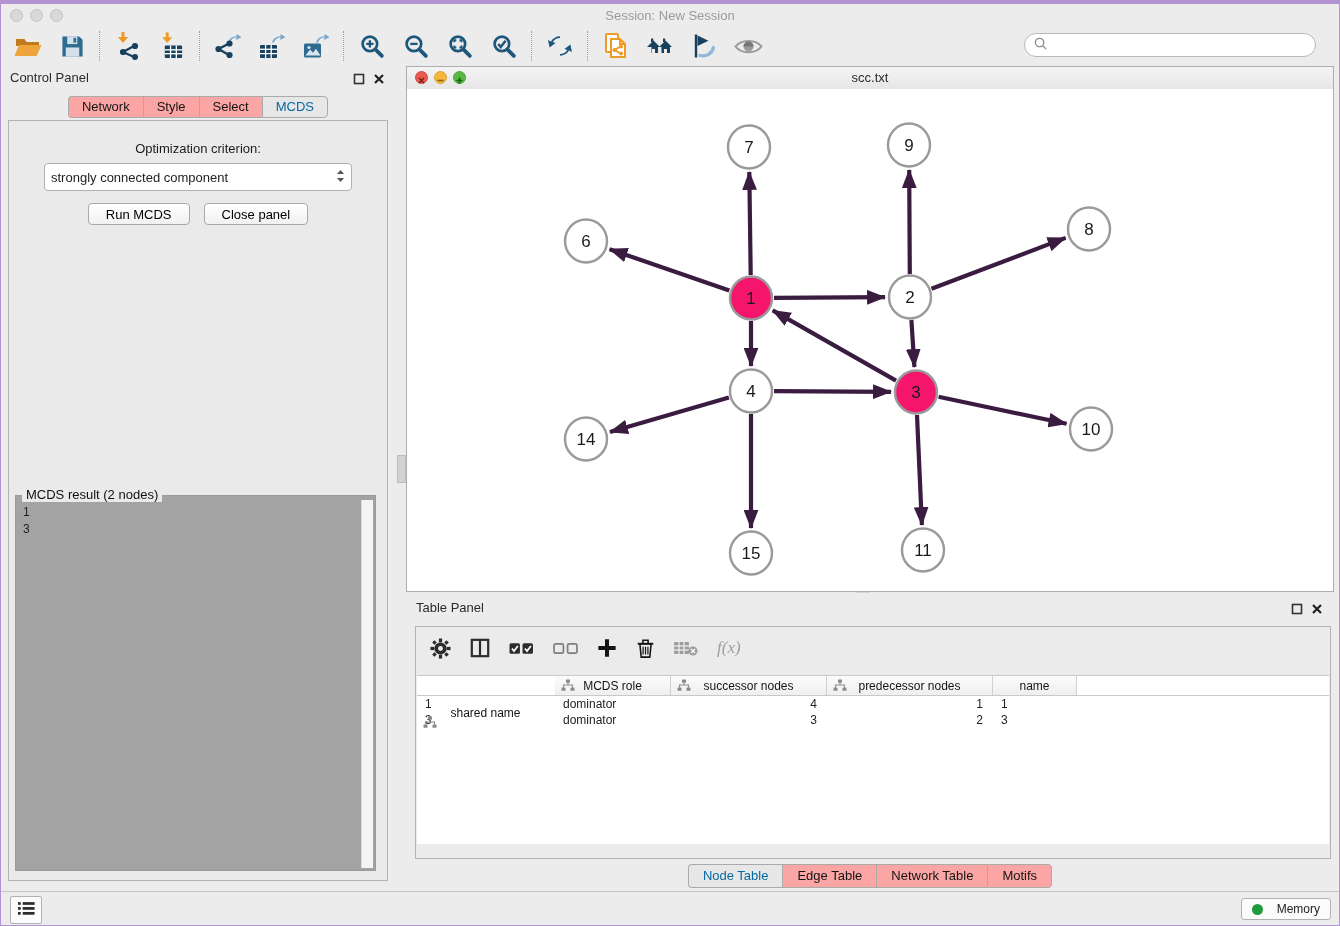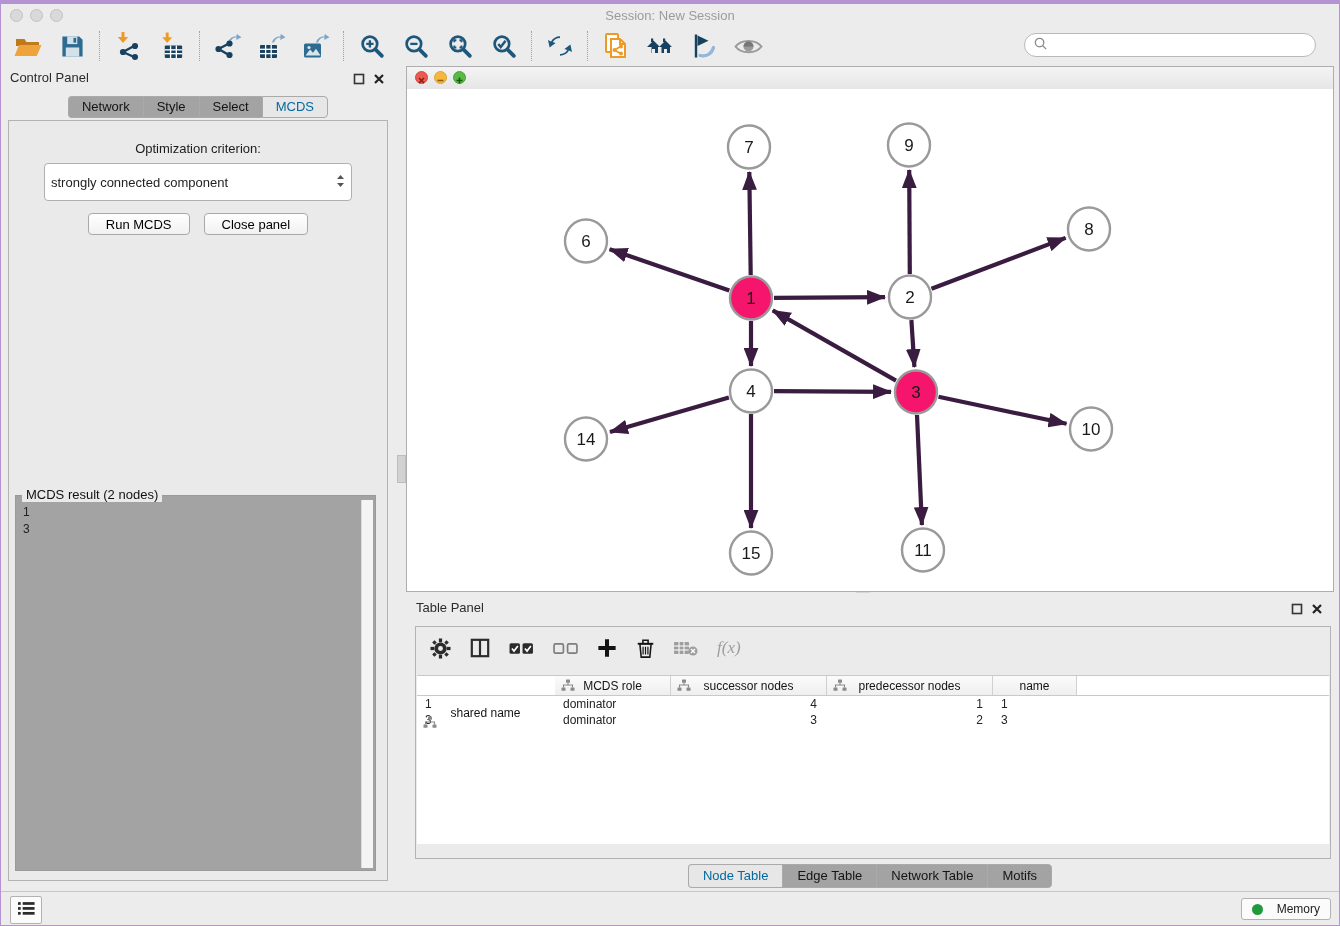--- a/index.html
+++ b/index.html
@@ -19,27 +19,27 @@
   .searchbox{margin-left:auto;margin-right:12px;width:292px;height:24px;background:#fff;border:1px solid #b9b9b9;
              border-radius:13px;display:flex;align-items:center;padding:0 8px;gap:5px;box-sizing:border-box;}
   .searchbox input{border:none;outline:none;flex:1;font-size:12px;background:transparent;font-family:"Liberation Sans",sans-serif;}
   
   .p-header{position:absolute;left:0;top:0;right:0;height:24px;}
   .p-title{position:absolute;left:10px;top:4px;font-size:13px;color:#2b2b2b;}
   .p-ico{position:absolute;top:5px;width:13px;height:13px;cursor:pointer;}
   
   .control-panel{position:absolute;left:0;top:66px;width:396px;height:816px;}
   .cp-tabs{position:absolute;left:0;right:0;top:30px;display:flex;justify-content:center;z-index:2;}
-  .mac-tab{padding:2px 13px 3px;font-size:13px;background:#a3a3a3;border:1px solid #aaa;border-right:none;color:#141414;cursor:pointer;}
+  .mac-tab{padding:2px 13px 3px;font-size:13px;background:#fca5a5;border:1px solid #aaa;border-right:none;color:#141414;cursor:pointer;}
   .mac-tab:first-child{border-radius:4px 0 0 4px;}
   .mac-tab:last-child{border-right:1px solid #aaa;border-radius:0 4px 4px 0;}
   .mac-tab.active{background:#e7e7e7;color:#0369a1;}
   .cp-body{position:absolute;left:8px;right:8px;top:54px;bottom:1px;border:1px solid #b3b3b3;background:#eaeaea;}
   .opt-label{margin-top:20px;text-align:center;font-size:13px;color:#1c1c1c;}
-  .opt-select{margin:7px auto 0;width:308px;height:38px;background:#fff;border:1px solid #b0b0b0;border-radius:4px;
+  .opt-select{margin:7px auto 0;width:308px;height:28px;background:#fff;border:1px solid #b0b0b0;border-radius:4px;
               display:flex;align-items:center;padding:0 6px;font-size:13px;box-sizing:border-box;cursor:pointer;}
   .opt-select .sel-text{flex:1;}
   .btn-row{display:flex;justify-content:center;gap:14px;margin-top:12px;}
   .mac-btn{height:22px;padding:0 17px;background:linear-gradient(#ffffff,#f1f1f1);border:1px solid #a9a9a9;border-radius:4px;
            font-size:13px;font-family:"Liberation Sans",sans-serif;cursor:pointer;text-align:center;}
   .result-box{position:absolute;left:6px;right:11px;top:374px;bottom:9px;border:1px solid #9a9a9a;background:#a3a3a3;}
   .result-legend{position:absolute;top:-9px;left:6px;background:#eaeaea;padding:0 4px;font-size:13px;color:#111;}
   .result-lines{position:absolute;left:2px;right:14px;top:6px;bottom:2px;font-size:12px;line-height:17px;padding:2px 0 0 5px;overflow:hidden;}
   .result-scroll{position:absolute;right:2px;top:4px;bottom:2px;width:11px;background:#f4f4f4;border-left:1px solid #dcdcdc;}
   
@@ -292,20 +292,21 @@
   <div class="nw-titlebar">
     <span class="nw-tl" style="left:8px;background:#ea5a50;border:1px solid #d04a42;"><svg width="11" height="11" viewBox="0 0 11 11">
           <path d="M3 3l5 5M8 3L3 8" stroke="#7c1d18" stroke-width="1.4"></path>
         </svg></span>
     <span class="nw-tl" style="left:27px;background:#f6b73c;border:1px solid #dda32f;"><svg width="11" height="11" viewBox="0 0 11 11">
           <path d="M2.5 5.5h6" stroke="#8a6414" stroke-width="1.6"></path>
         </svg></span>
     <span class="nw-tl" style="left:46px;background:#57ba45;border:1px solid #48a438;"><svg width="11" height="11" viewBox="0 0 11 11">
           <path d="M5.5 2.5v6M2.5 5.5h6" stroke="#1e5c14" stroke-width="1.6"></path>
         </svg></span>
+    <span class="nw-title">scc.txt</span>
   </div>
   <div class="nw-canvas">
     <svg id="graph-svg" width="926" height="502" viewBox="0 0 926 502">
         <defs>
           <marker id="arrow" viewBox="0 0 18 14" refX="17" refY="7" markerWidth="19" markerHeight="15" markerUnits="userSpaceOnUse" orient="auto">
             <path d="M0 0L18 7L0 14z" fill="#3b1c41"></path>
           </marker>
         </defs>
         <line x1="343.7" y1="186.0" x2="342.3" y2="83.0" stroke="#3b1c41" stroke-width="4.2" marker-end="url(#arrow)"></line>
         <line x1="322.3" y1="201.5" x2="202.6" y2="160.2" stroke="#3b1c41" stroke-width="4.2" marker-end="url(#arrow)"></line>

